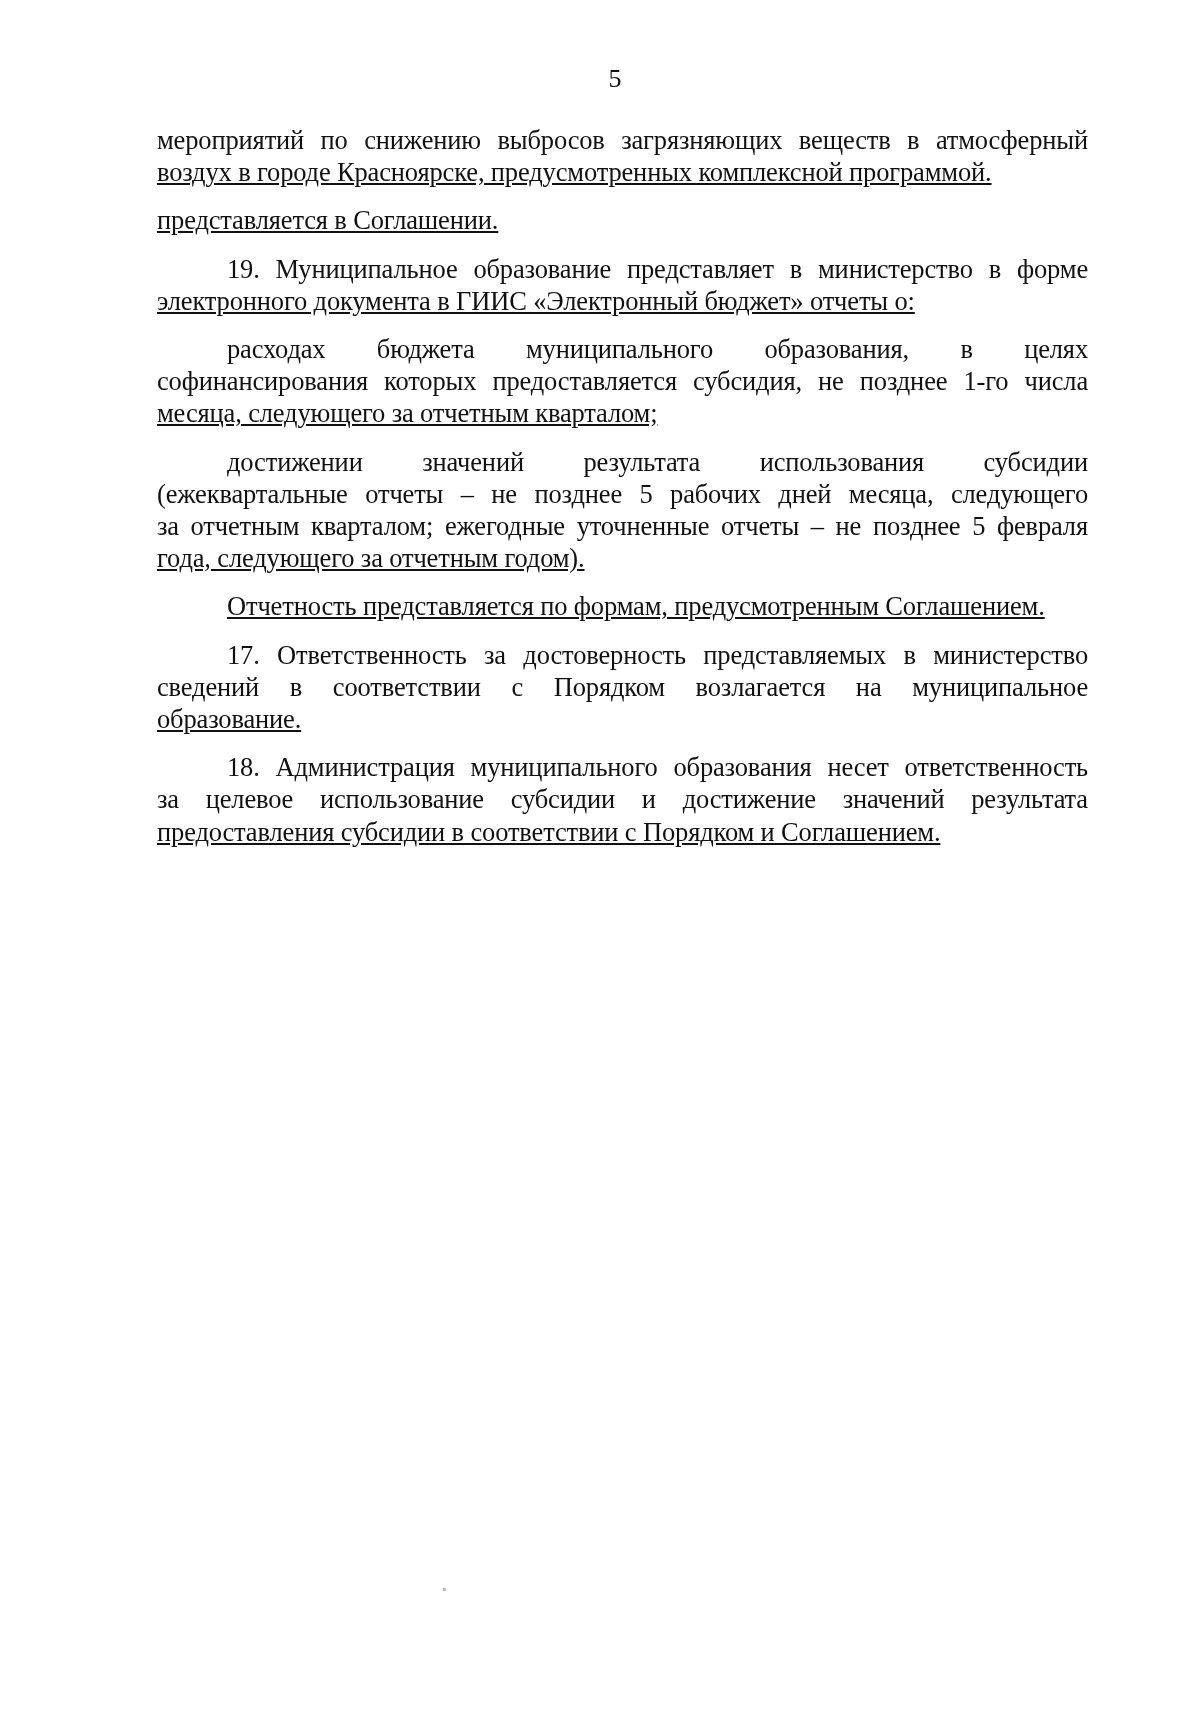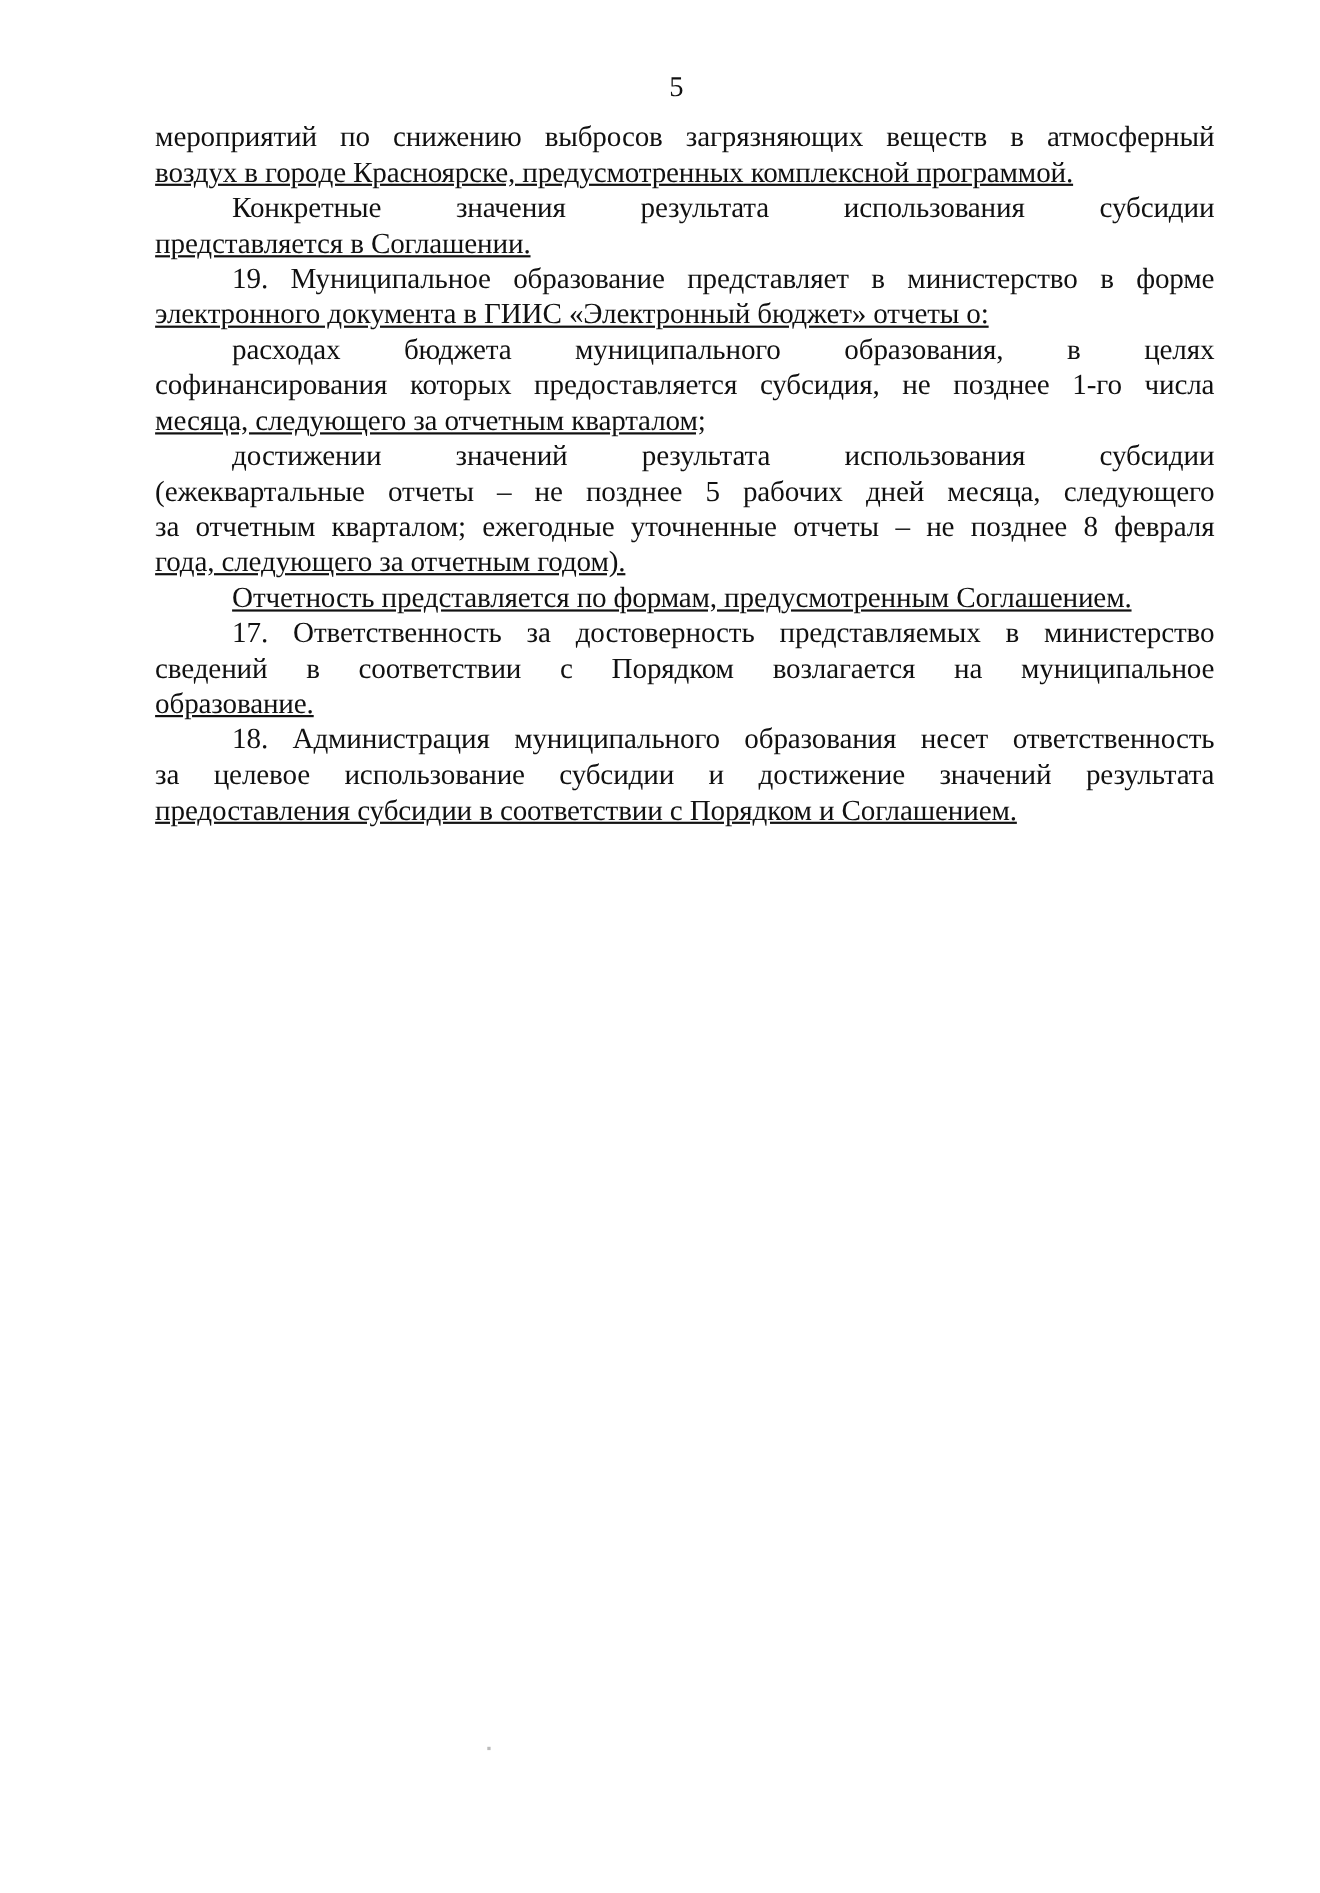--- a/index.html
+++ b/index.html
@@ -12,21 +12,21 @@
   .page-number {
     position: absolute; top: 64px; left: 0; width: 1230px;
     text-align: center; font-size: 26px; line-height: 30px;
   }
   .body-text {
     position: absolute; left: 141px; top: 108px; width: 963px;
     font-size: 26.5px; line-height: 32.2px;
     letter-spacing: -0.15px;
   }
   .para {
-    margin: 0; text-align: justify; text-align-last: left;
+    margin: 16px; text-align: justify; text-align-last: left;
     text-indent: 70px; hyphens: none;
   }
   .para.no-indent { text-indent: 0; }
   .line { display: block; text-decoration: underline; }
   .jline { display: block; text-align: justify; text-align-last: justify; }
   .speck {
     position: absolute; left: 443px; top: 1588px; width: 3px; height: 3px;
     background: #bbbbbb;
   }
 </style>
@@ -37,39 +37,38 @@
   <div class="page-number">5</div>
 
   <div class="body-text">
 
     <p class="para no-indent">
       <span class="jline">мероприятий по снижению выбросов загрязняющих веществ в атмосферный</span>
       <span class="line">воздух в городе Красноярске, предусмотренных комплексной программой.</span>
     </p>
 
     <p class="para no-indent">
-      <span class="jline" style="padding-left:70px">Конкретные значения результата использования субсидии</span>
       <span class="line">представляется в Соглашении.</span>
     </p>
 
     <p class="para no-indent">
       <span class="jline" style="padding-left:70px">19. Муниципальное образование представляет в министерство в форме</span>
       <span class="line">электронного документа в ГИИС «Электронный бюджет» отчеты о:</span>
     </p>
 
     <p class="para no-indent">
       <span class="jline" style="padding-left:70px">расходах бюджета муниципального образования, в целях</span>
       <span class="jline">софинансирования которых предоставляется субсидия, не позднее 1-го числа</span>
       <span class="line">месяца, следующего за отчетным кварталом;</span>
     </p>
 
     <p class="para no-indent">
       <span class="jline" style="padding-left:70px">достижении значений результата использования субсидии</span>
       <span class="jline">(ежеквартальные отчеты – не позднее 5 рабочих дней месяца, следующего</span>
-      <span class="jline">за отчетным кварталом; ежегодные уточненные отчеты – не позднее 8 февраля</span>
+      <span class="jline">за отчетным кварталом; ежегодные уточненные отчеты – не позднее 5 февраля</span>
       <span class="line">года, следующего за отчетным годом).</span>
     </p>
 
     <p class="para no-indent">
       <span class="line" style="padding-left:70px">Отчетность представляется по формам, предусмотренным Соглашением.</span>
     </p>
 
     <p class="para no-indent">
       <span class="jline" style="padding-left:70px">17. Ответственность за достоверность представляемых в министерство</span>
       <span class="jline">сведений в соответствии с Порядком возлагается на муниципальное</span>

